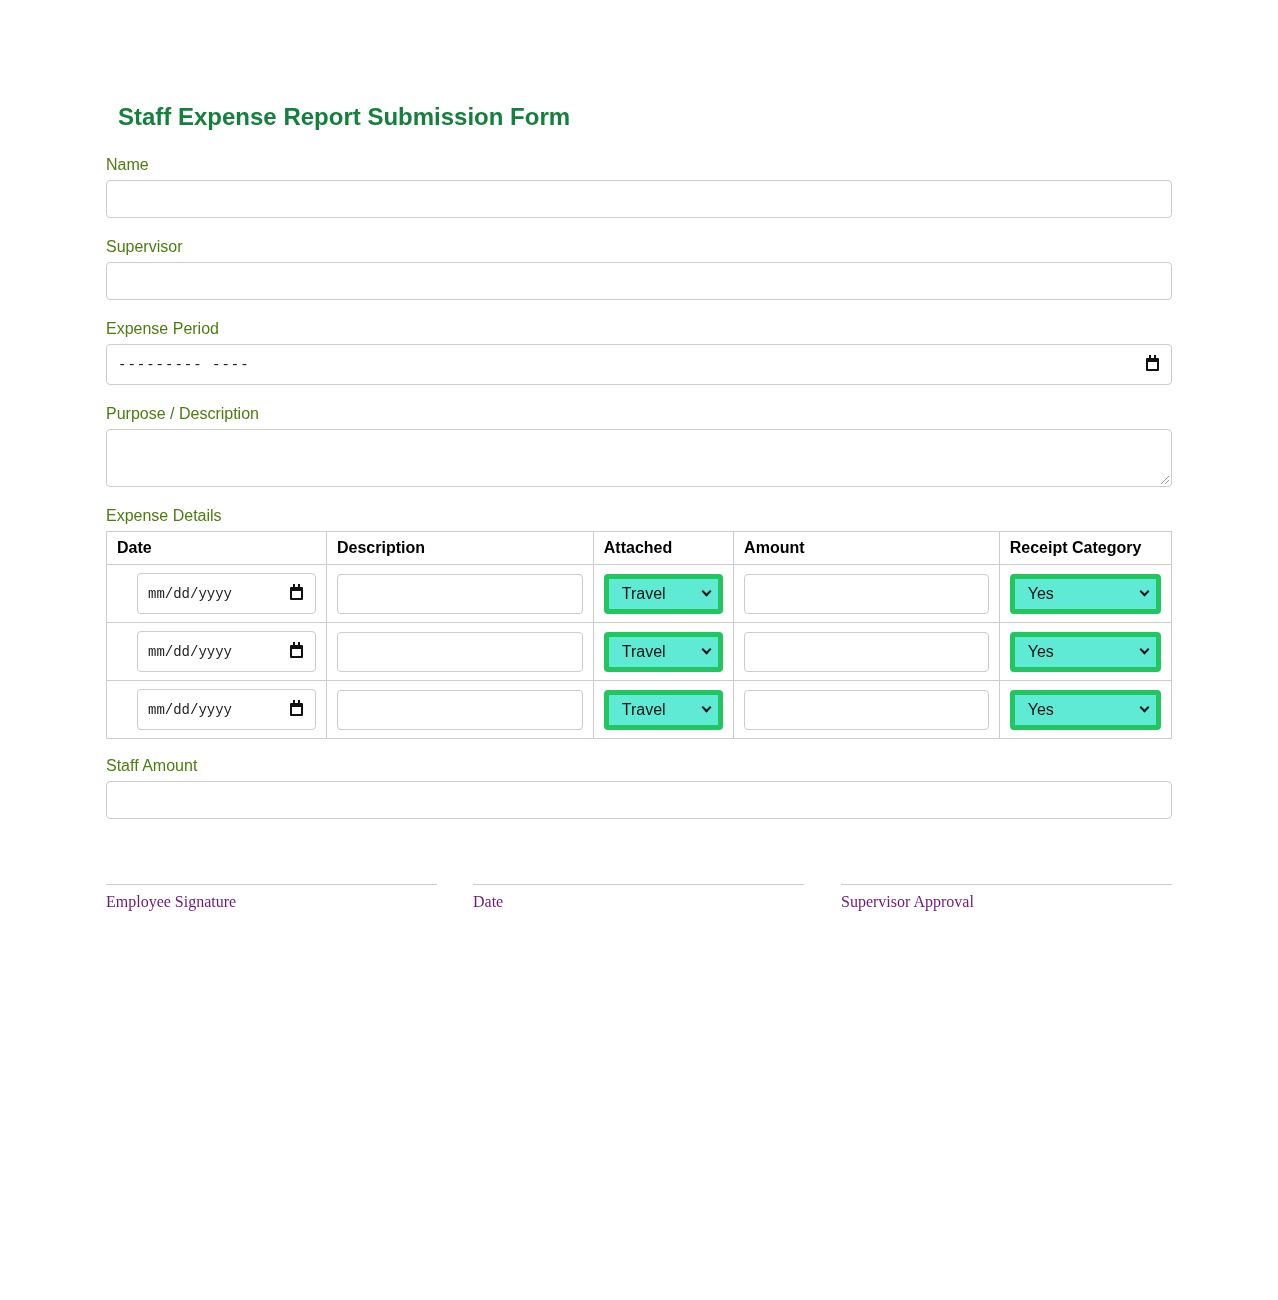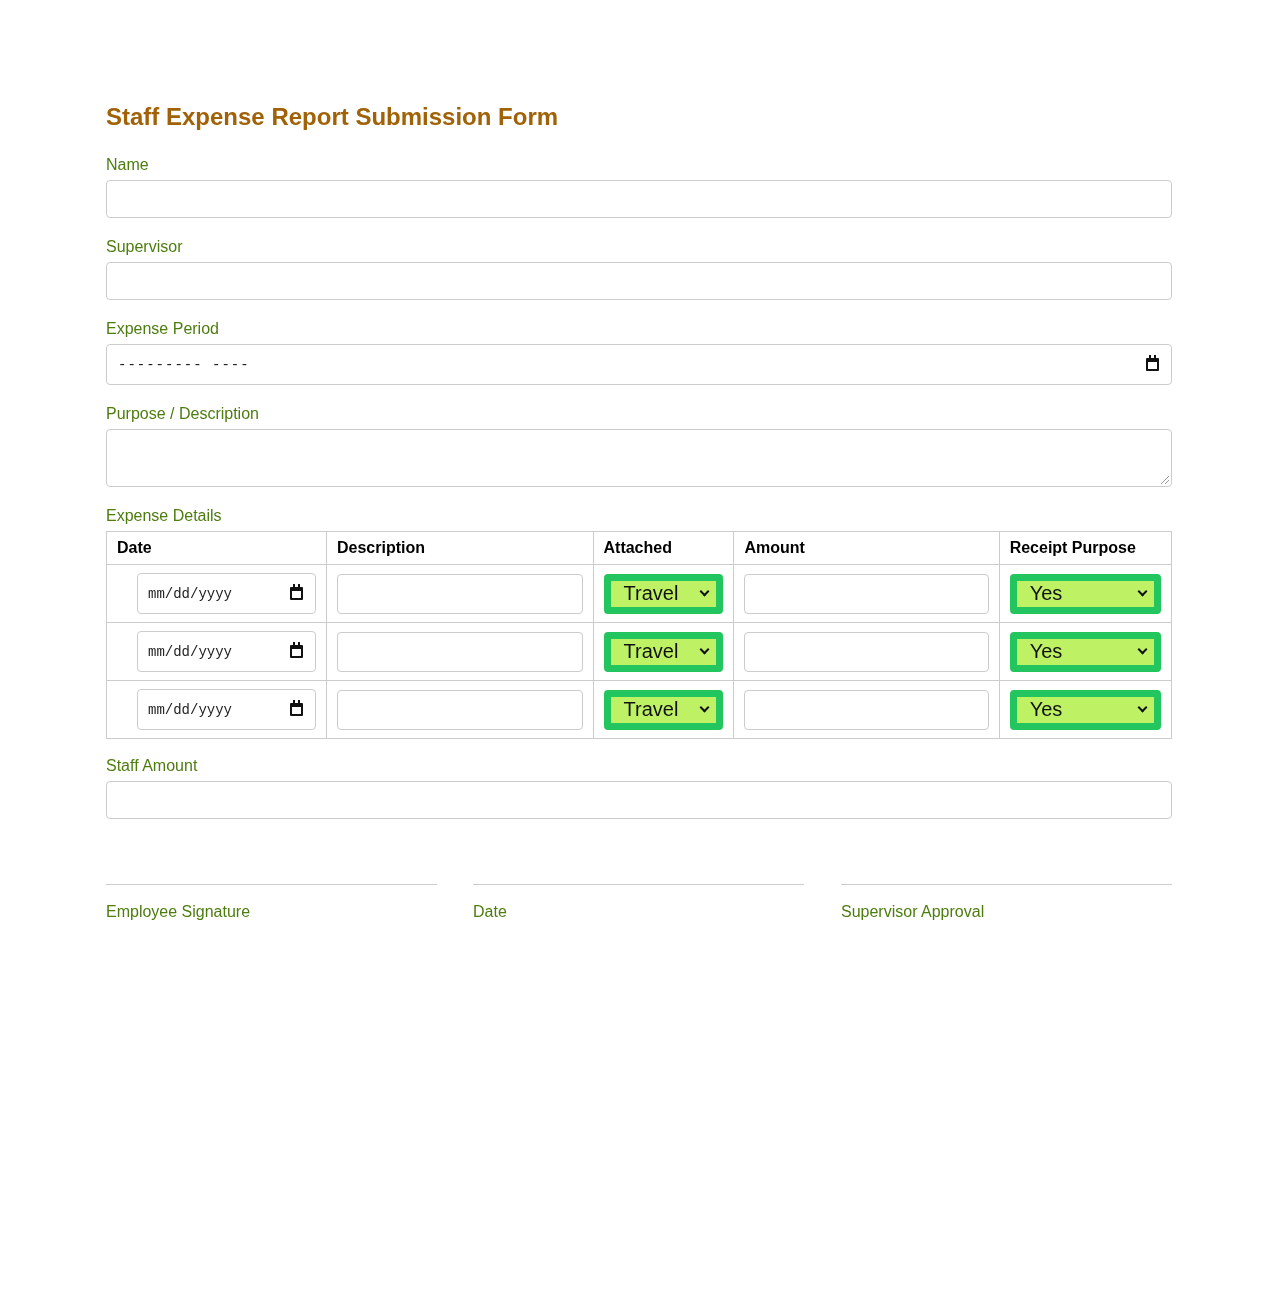--- a/index.html
+++ b/index.html
@@ -5,22 +5,22 @@
     * { box-sizing: border-box; }
     html, body { margin: 0; padding: 0; background: #ffffff; }
     body {
       width: 1278px; height: 1300px;
       font-family: "Liberation Sans", sans-serif;
       color: #111111;
       position: relative;
     }
     .wrap { position: absolute; left: 106px; top: 0; width: 1066px; }
     h1 {
-      position: absolute; top: 103px; left: 0; margin: 0;
-      font-size: 24px; font-weight: bold; color: #a16207;
+      position: absolute; top: 103px; left: 12px; margin: 0;
+      font-size: 24px; font-weight: bold; color: #15803d;
       white-space: nowrap;
       text-align: right;
     }
     .label {
       position: absolute; left: 0; font-size: 16px; color: #4d7c0f;
       white-space: nowrap;
     }
     .field {
       position: absolute; left: 0; width: 1066px;
       border: 1px solid #cccccc; border-radius: 4px; background: #fff;
@@ -55,31 +55,31 @@
     td { height: 58px; }
     .cell-input {
       width: 100%; height: 40px; border: 1px solid #cccccc; border-radius: 4px; background: #fff;
     }
     .cell-date {
       width: 179px; height: 41px; border: 1px solid #cccccc; border-radius: 4px;
       display: flex; align-items: center; justify-content: space-between; padding: 0 12px 0 10px; margin-left: 20px;
     }
     .cell-date .date-mask { font-size: 14px; letter-spacing: 0; }
     .cell-select {
-      height: 40px; border: 7px solid #22c55e; border-radius: 4px; background: #bef264;
+      height: 40px; border: 5px solid #22c55e; border-radius: 4px; background: #5eead4;
       display: flex; align-items: center; justify-content: space-between; padding: 0 6px 0 13px;
-      font-size: 20px; color: #111;
+      font-size: 16px; color: #111;
     }
     .chev {
       width: 7px; height: 7px; border-right: 2px solid #111; border-bottom: 2px solid #111;
       transform: rotate(45deg); margin-top: -4px; margin-right: 2px;
     }
     .sig {
       position: absolute; top: 884px; width: 331px;
-      border-top: 1px solid #cccccc; padding-top: 18px; font-size: 16px; color: #4d7c0f;
+      border-top: 1px solid #cccccc; padding-top: 8px; font-size: 16px; color: #701a75; font-family: Liberation Serif, serif;
     }
   </style>
 </head>
 <body>
 
 <div class="wrap">
   <h1>Staff Expense Report Submission Form</h1>
 
   <div class="label" style="top:156px">Name</div>
   <div class="field" style="top:180px;height:38px"></div>
@@ -107,21 +107,21 @@
         <col style="width:142px">
         <col style="width:274px">
         <col style="width:176px">
     </colgroup>
     <thead>
       <tr>
         <th>Date</th>
         <th>Description</th>
         <th>Attached</th>
         <th>Amount</th>
-        <th>Receipt Purpose</th>
+        <th>Receipt Category</th>
       </tr>
     </thead>
     <tbody>
       <tr>
         <td>
             <div class="cell-date">
               <span class="date-mask">mm/dd/yyyy</span>
               <span class="cal-icon"></span>
             </div>
           </td>

